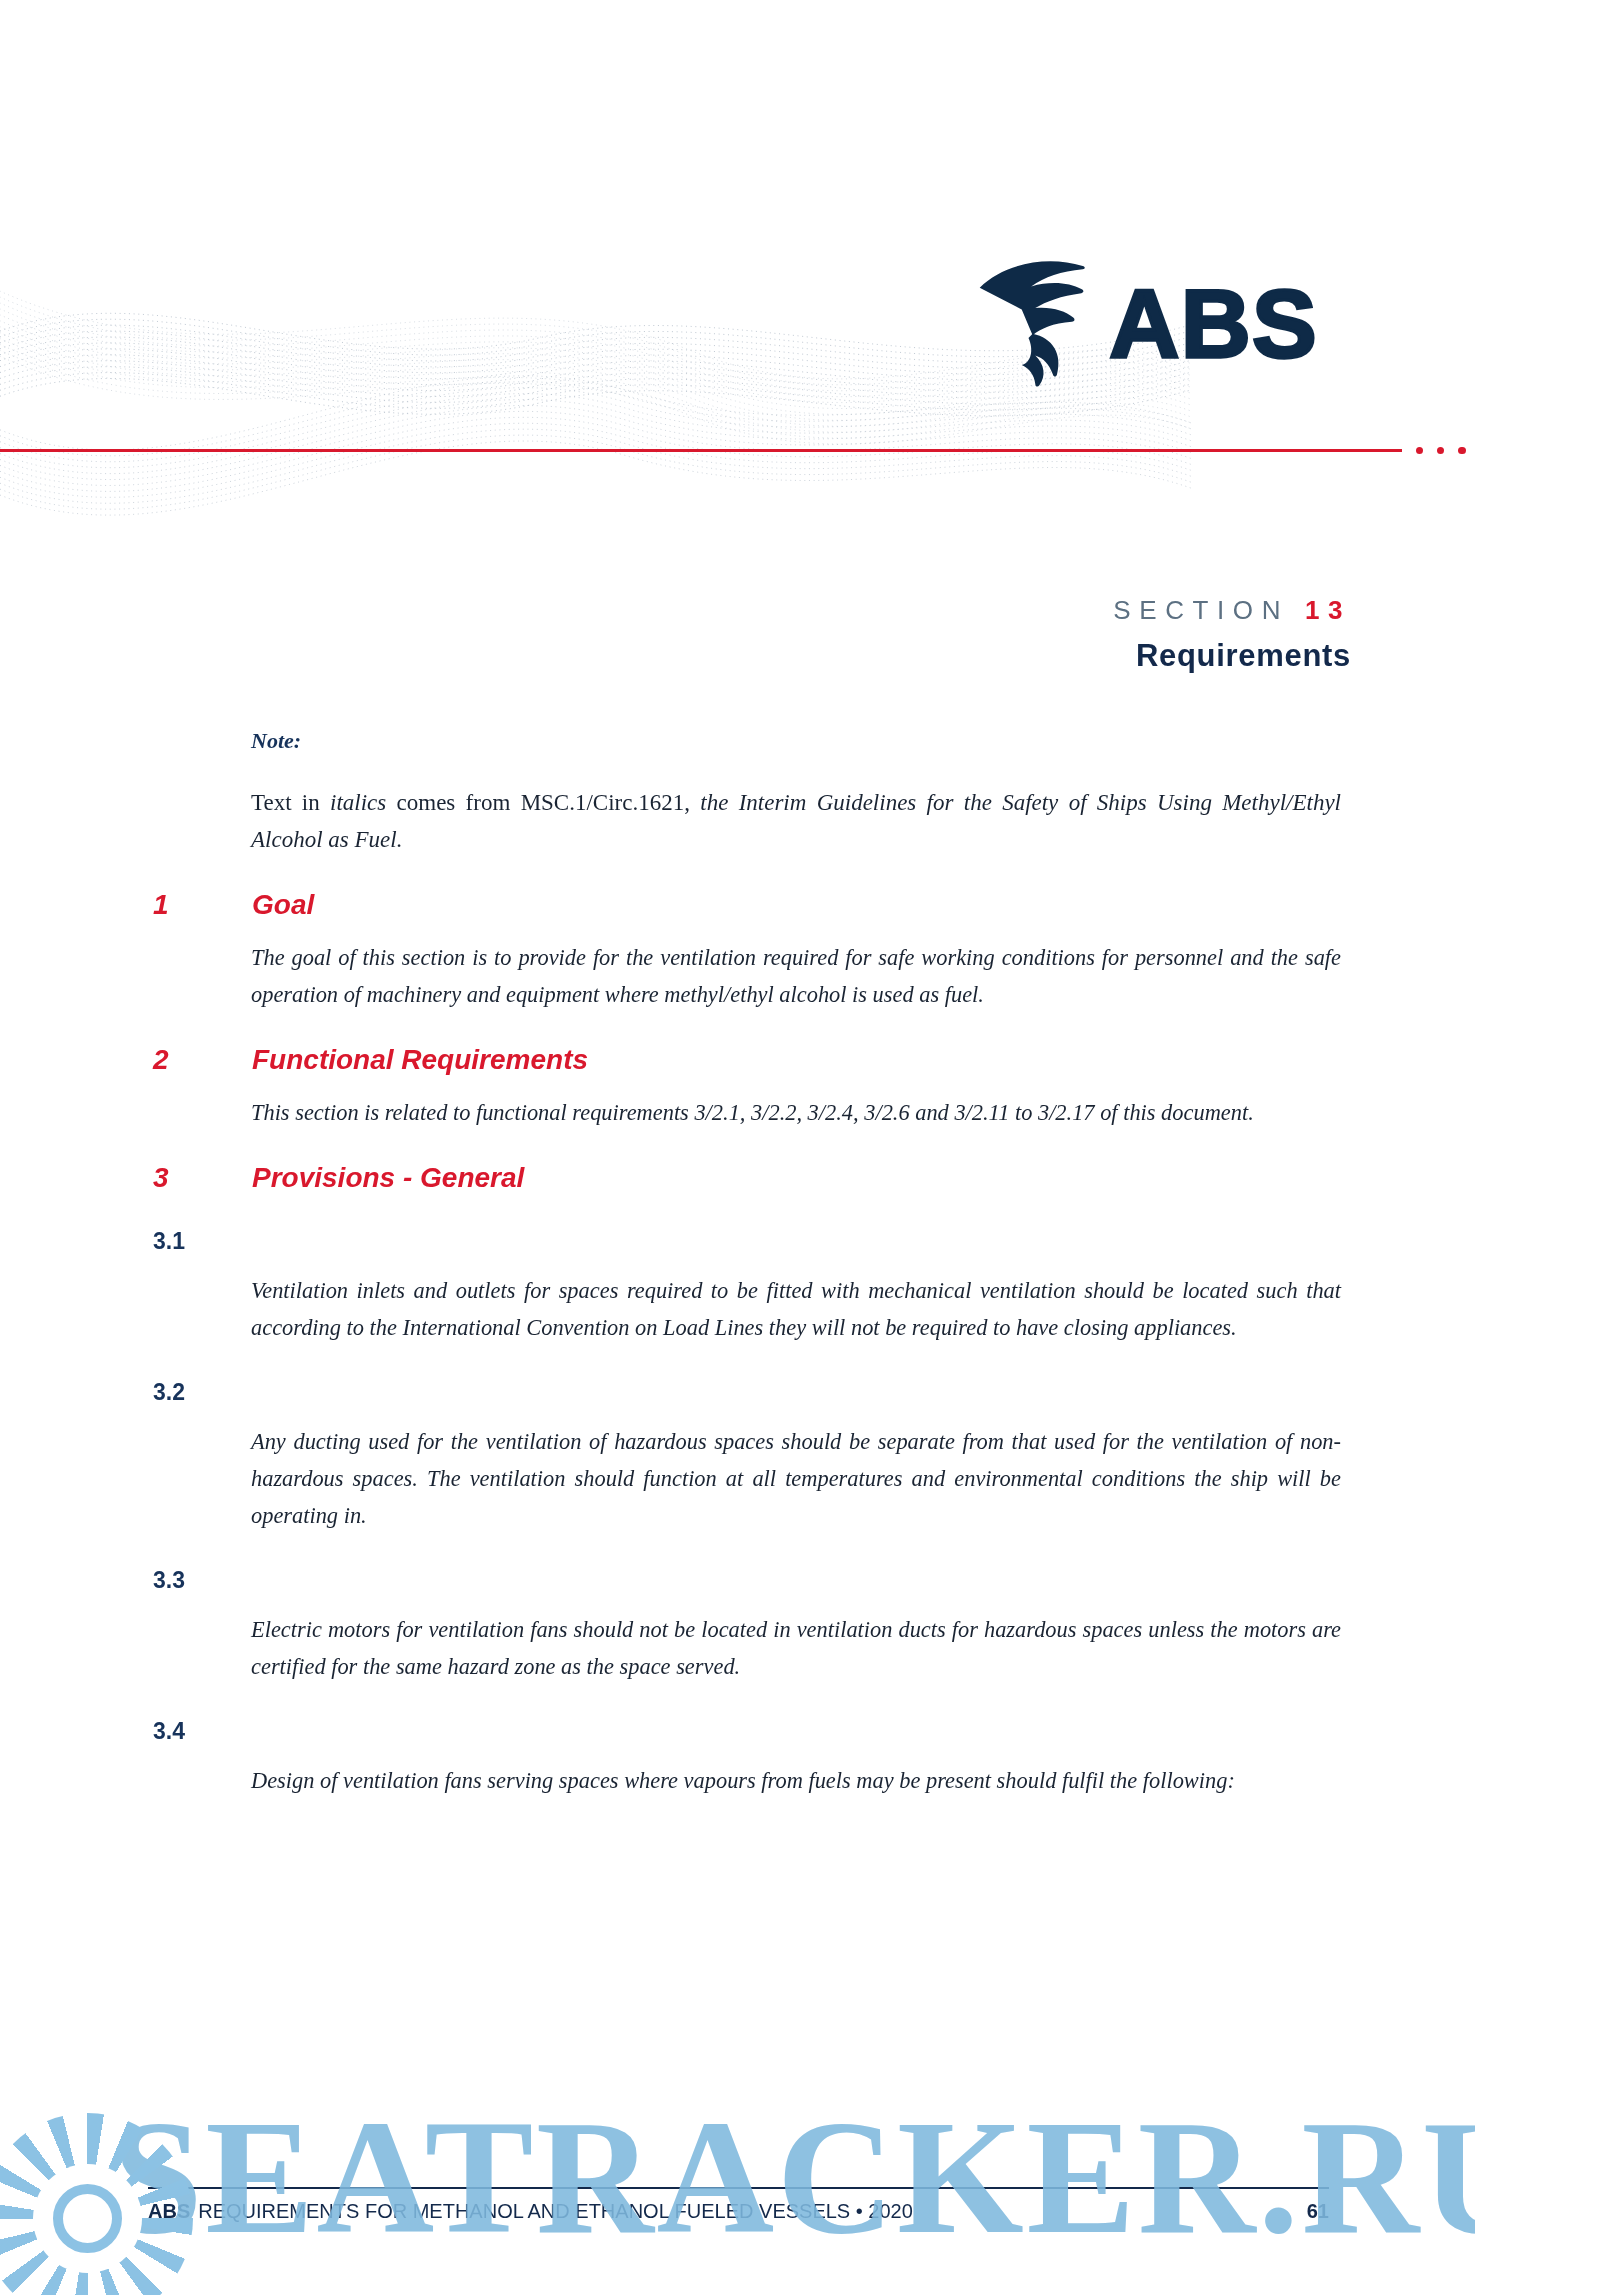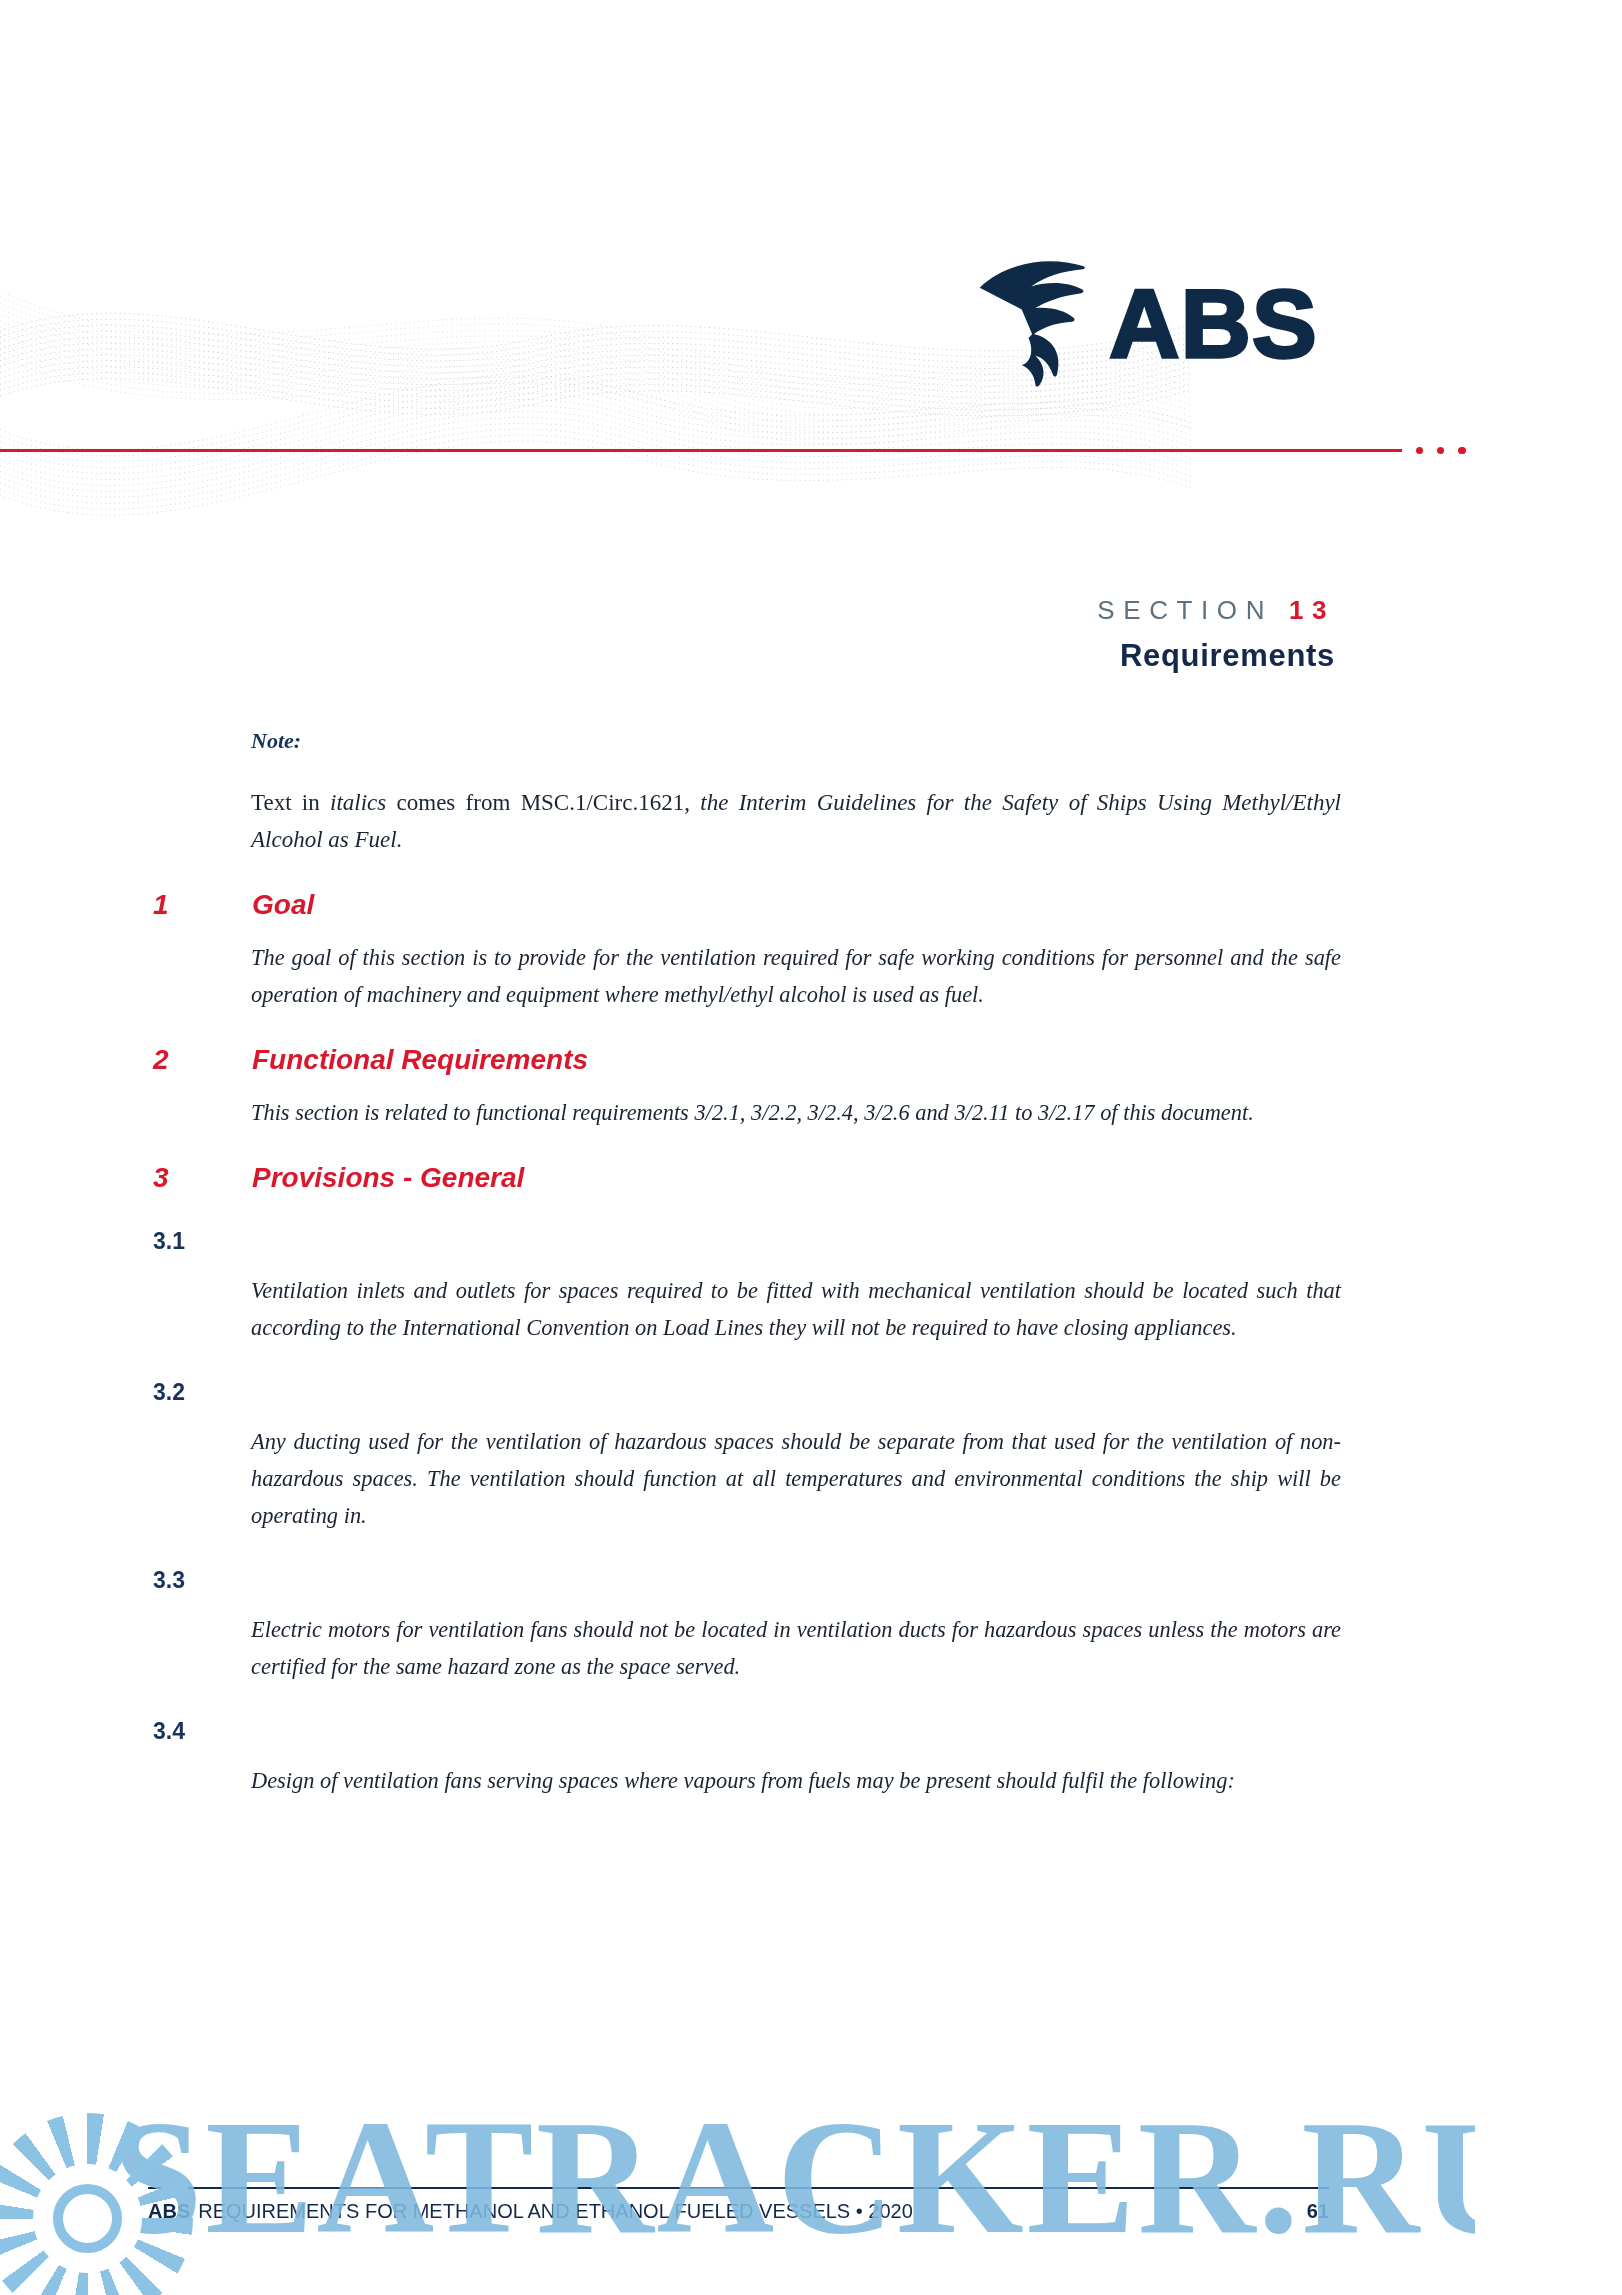--- a/index.html
+++ b/index.html
@@ -28,21 +28,21 @@
     font-family:"Liberation Sans",sans-serif;font-weight:700;font-size:97px;line-height:1;
     color:var(--logo-navy);letter-spacing:1.3px;-webkit-text-stroke:3.3px var(--logo-navy);
   }
 
   
   .red-rule{position:absolute;top:447px;left:0;width:100%;display:flex;align-items:center;}
   .rule-line{width:1402px;height:3.3px;background:var(--red);}
   .rule-dot{width:7.2px;height:7.2px;border-radius:50%;background:var(--red);margin-left:14px;}
 
   
-  .section-head{position:absolute;top:595px;right:140px;text-align:right;font-family:"Liberation Sans",sans-serif;}
+  .section-head{position:absolute;top:595px;right:124px;text-align:right;font-family:"Liberation Sans",sans-serif;}
   .section-label{font-size:26px;letter-spacing:8.6px;color:#5C7082;font-weight:500;}
   .section-label .num{color:var(--red);font-weight:700;}
   .page-title{margin-top:12px;font-size:31px;font-weight:700;color:var(--navy);letter-spacing:0.7px;}
 
   
   .body-content{position:absolute;top:728px;left:4px;width:100%;color:var(--body-ink);}
   .note-label{margin:0 0 0 247px;font-size:22px;line-height:26px;font-weight:700;font-style:italic;color:#17335B;}
   .note-text{margin:30px 138px 0 247px;font-size:23px;line-height:37px;text-align:justify;}
   .note-text .it{font-style:italic;}
   p.para{margin:17px 138px 0 247px;font-size:22.4px;line-height:37px;text-align:justify;font-style:italic;}

